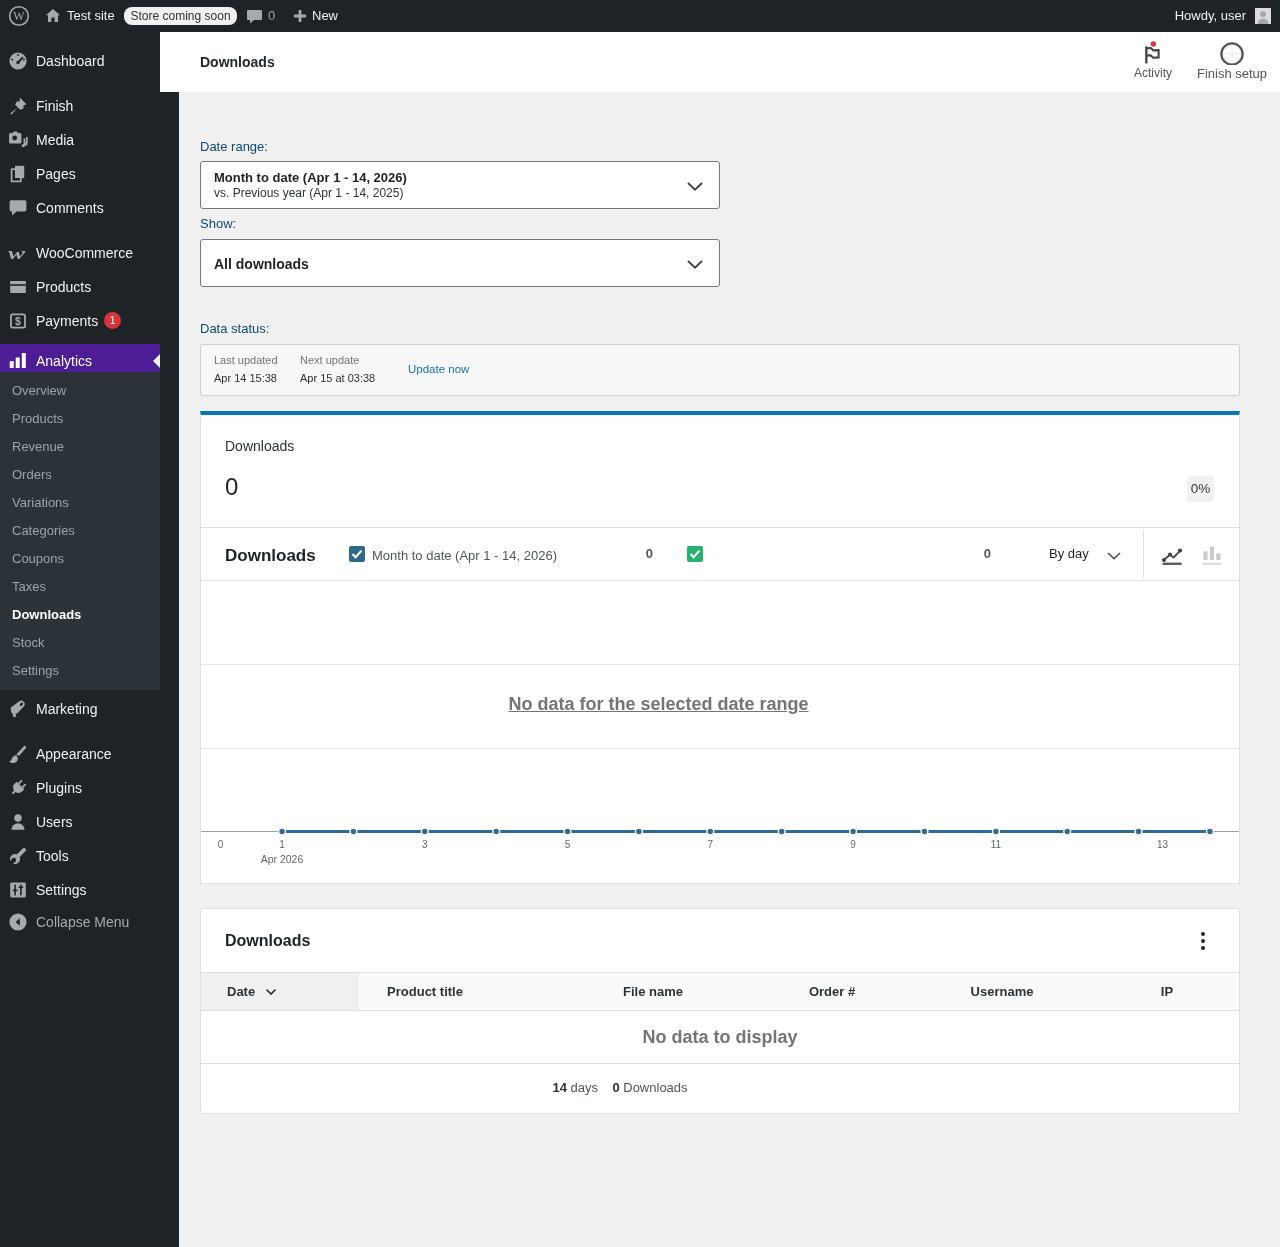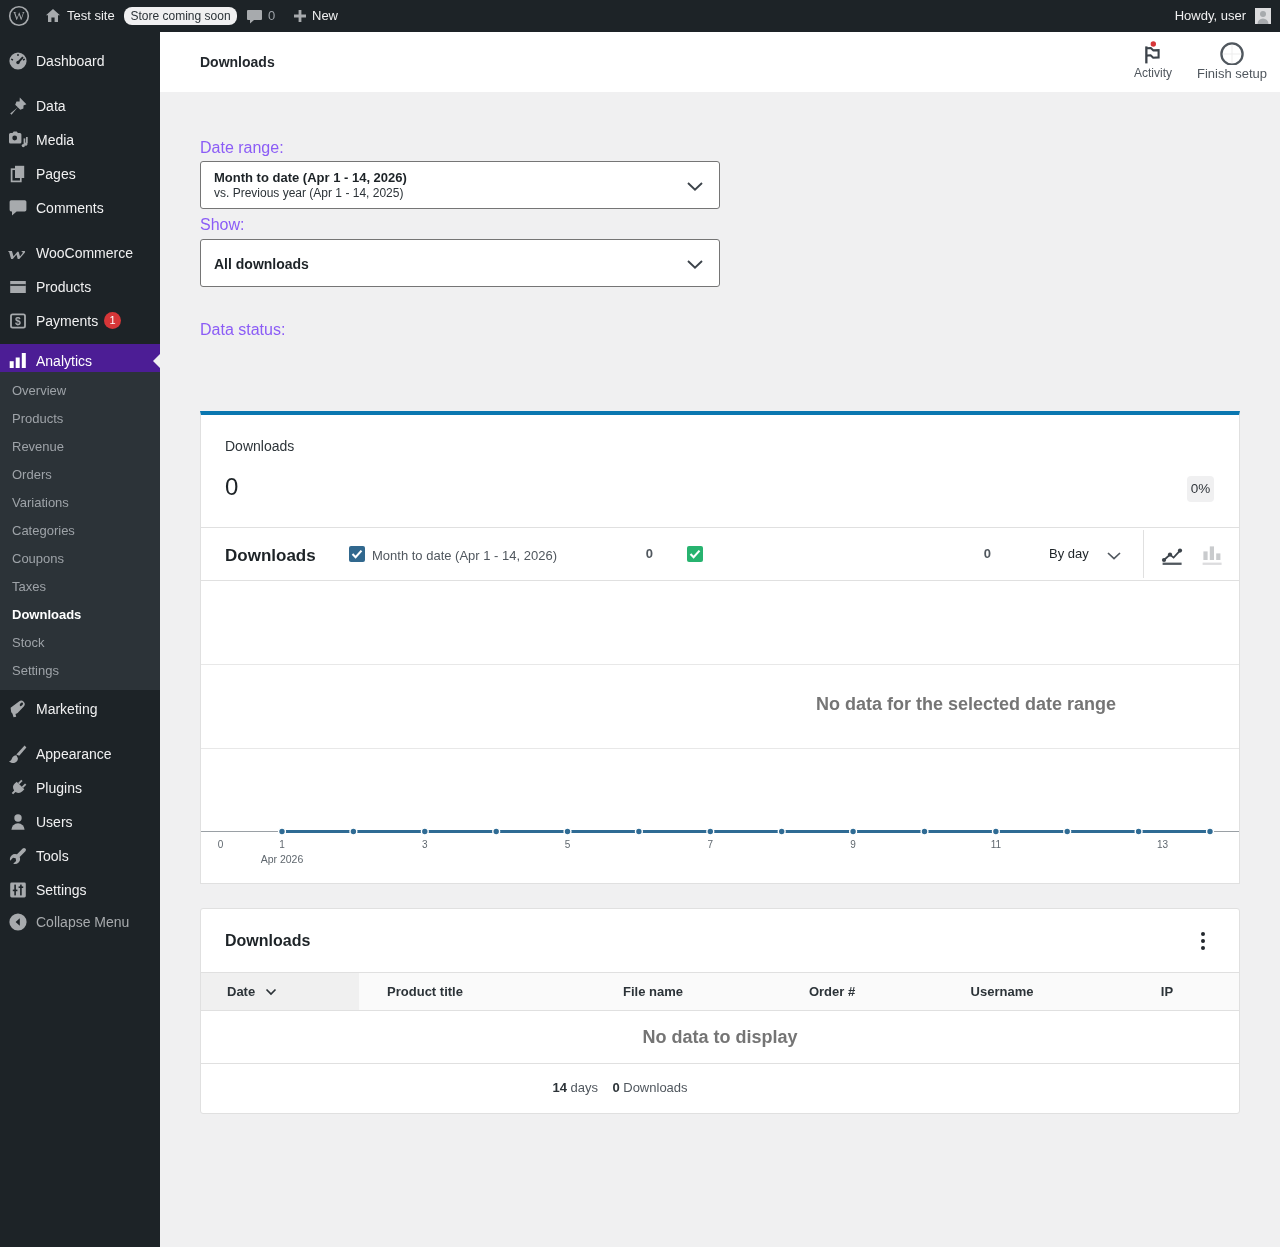--- a/index.html
+++ b/index.html
@@ -7,33 +7,33 @@
   body { font-family:"Liberation Sans", sans-serif; background:#f0f0f1; }
   .page { position:relative; width:1280px; height:1247px; overflow:hidden; background:#f0f0f1; }
   .abs { position:absolute; }
 
   
   .abar { position:absolute; left:0; top:0; width:1280px; height:32px; background:#1d2327; color:#f0f0f1; font-size:13px; }
   .abar .itm { position:absolute; top:0; height:32px; line-height:32px; white-space:nowrap; }
   .pill { position:absolute; left:124px; top:7px; height:18px; line-height:18px; background:#f0f0f1; color:#2c3338; border-radius:8px; padding:0 6.5px; font-size:12px; }
 
   
-  .side { position:absolute; left:0; top:32px; width:160px; height:1215px; background:#1d2327; }
+  .side { position:absolute; left:0; top:32px; width:179px; height:1215px; background:#1d2327; }
   .mi { position:absolute; left:0; width:160px; height:34px; color:#f0f0f1; font-size:14px; }
   .mi .lbl { position:absolute; left:36px; top:0; line-height:34px; white-space:nowrap; }
   .mi svg { position:absolute; left:8px; top:7px; }
   .sub { position:absolute; left:0; top:340px; width:160px; height:318px; background:#2c3338; }
   .si { position:absolute; left:0; width:160px; height:28px; line-height:28px; font-size:13px; color:#9ea3a8; padding-left:12px; }
   .si.cur { color:#fff; font-weight:bold; }
 
   
   .hdr { position:absolute; left:160px; top:32px; width:1120px; height:60px; background:#fff; }
   .hico { position:absolute; top:9px; width:80px; text-align:center; color:#50575e; font-size:13px; }
   .sel { position:absolute; left:200px; width:520px; height:48px; background:#fff; border:1px solid #757575; border-radius:3px; }
-  .flabel { position:absolute; left:200px; font-size:16px; color:#8b5cf6; }
+  .flabel { position:absolute; left:200px; font-size:13px; color:#0c4a6e; }
 </style>
 </head>
 <body>
 <div class="page">
 
   <div class="abar">
     <svg class="abs" style="left:8px;top:5px" width="22" height="22" viewBox="0 0 22 22">
       <circle cx="11" cy="11" r="9.3" fill="none" stroke="#a7aaad" stroke-width="1.6"></circle>
       <text x="11" y="15" text-anchor="middle" font-family="Liberation Serif, serif" font-size="12" fill="#a7aaad">W</text>
     </svg>
@@ -67,21 +67,21 @@
           <path d="M10 11.5 L15 6.2" stroke="#1d2327" stroke-width="1.9"></path>
           <circle cx="10" cy="11.5" r="1.7" fill="#1d2327"></circle>
           <path d="M3.2 8.2 L5 9 M10 3 v2 M16.8 8.2 L15 9" stroke="#1d2327" stroke-width="1.4"></path>
         </svg>
       <span class="lbl">Dashboard</span>
     </div>
     <div class="mi" style="top:57px">
       <svg width="20" height="20" viewBox="0 0 20 20">
           <path d="M11.8 1.6 l6.6 6.6 -2.9 1.2 -0.1 3.1 -3.1 1.3 -2.6-2.6 -6.2 7.6 -1.3-1.3 7.6-6.2 -2.6-2.6 1.3-3.1 3.1-0.1 z" fill="#a7aaad"></path>
         </svg>
-      <span class="lbl">Data</span>
+      <span class="lbl">Finish</span>
     </div>
     <div class="mi" style="top:91px">
       <svg width="20" height="20" viewBox="0 0 20 20">
           <path d="M1 4.5 a1.5 1.5 0 0 1 1.5 -1.5 h2 l1.2 -1.4 h3 l1.2 1.4 h2 a1.5 1.5 0 0 1 1.5 1.5 v7.5 a1.5 1.5 0 0 1 -1.5 1.5 h-9.4 a1.5 1.5 0 0 1 -1.5 -1.5 z" fill="#a7aaad"></path>
           <circle cx="6.7" cy="8" r="2.4" fill="#1d2327"></circle>
           <rect x="15.6" y="8.4" width="1.7" height="6.6" fill="#a7aaad"></rect>
           <rect x="18" y="7" width="1.7" height="6.6" fill="#a7aaad"></rect>
           <circle cx="15.3" cy="15.6" r="1.6" fill="#a7aaad"></circle>
           <circle cx="17.7" cy="14.2" r="1.6" fill="#a7aaad"></circle>
         </svg>
@@ -229,20 +229,27 @@
   </div>
   <div class="flabel" style="top:216px;">Show:</div>
   <div class="sel" style="top:239px;">
     <div class="abs" style="left:13px;top:16px;font-size:14px;font-weight:bold;color:#1d2327;line-height:16px;">All downloads</div>
     <svg class="abs" style="right:16px;top:20px" width="16" height="9" viewBox="0 0 16 9">
         <path d="M1 1 L8 7.6 L15 1" fill="none" stroke="#3c434a" stroke-width="1.9"></path>
       </svg>
   </div>
 
   <div class="flabel" style="top:321px;">Data status:</div>
+  <div class="abs" style="left:200px;top:344px;width:1040px;height:52px;background:#f6f7f7;border:1px solid #cfd1d3;border-radius:2px;">
+    <div class="abs" style="left:13px;top:9px;font-size:11px;color:#757575;">Last updated</div>
+    <div class="abs" style="left:13px;top:27px;font-size:11px;color:#2c3338;">Apr 14 15:38</div>
+    <div class="abs" style="left:99px;top:9px;font-size:11px;color:#757575;">Next update</div>
+    <div class="abs" style="left:99px;top:27px;font-size:11px;color:#2c3338;">Apr 15 at 03:38</div>
+    <div class="abs" style="left:207px;top:18px;font-size:11.5px;color:#2271b1;">Update now</div>
+  </div>
 
   <div class="abs" style="left:200px;top:411px;width:1040px;height:117px;background:#fff;border:1px solid #e0e0e0;border-top:4px solid #0a77b0;">
     <div class="abs" style="left:24px;top:23px;font-size:14px;color:#2c3338;">Downloads</div>
     <div class="abs" style="left:24px;top:58px;font-size:24px;color:#1d2327;">0</div>
     <div class="abs" style="right:25px;top:61px;width:27px;height:26px;background:#f0f0f1;border-radius:4px;font-size:13.5px;color:#32373c;text-align:center;line-height:26px;">0%</div>
   </div>
 
   <div class="abs" style="left:200px;top:528px;width:1040px;height:356px;background:#fff;border:1px solid #e0e0e0;border-top:none;">
     <div class="abs" style="left:0;top:0;width:1038px;height:53px;border-bottom:1px solid #e0e0e0;">
       <div class="abs" style="left:24px;top:2px;line-height:52px;font-size:17px;font-weight:bold;color:#1d2327;">Downloads</div>
@@ -269,21 +276,21 @@
       </svg>
       <svg class="abs" style="left:999px;top:14px" width="24" height="26" viewBox="0 0 24 26">
         <rect x="3.4" y="9.4" width="4.2" height="8.6" fill="#c9cbcd"></rect>
         <rect x="9.8" y="4.4" width="4.2" height="13.6" fill="#c9cbcd"></rect>
         <rect x="16.2" y="11.4" width="4.2" height="6.6" fill="#c9cbcd"></rect>
         <rect x="2.6" y="20.6" width="19" height="2.3" fill="#dcdcde"></rect>
       </svg>
     </div>
     <div class="abs" style="left:0;top:136px;width:1038px;height:1px;background:#e8e8e8;"></div>
     <div class="abs" style="left:0;top:220px;width:1038px;height:1px;background:#e8e8e8;"></div>
-    <div class="abs" style="left:0;top:167px;width:915px;text-align:right;font-size:18px;font-weight:bold;color:#757575;line-height:19px;">No data for the selected date range</div>
+    <div class="abs" style="left:0;top:167px;width:915px;text-align:center;font-size:18px;font-weight:bold;color:#757575;line-height:19px;text-decoration:underline;">No data for the selected date range</div>
     <svg class="abs" style="left:0;top:290px" width="1038" height="30" viewBox="0 0 1038 30">
       <path d="M0 13.5 H1038" stroke="#9aa0a5" stroke-width="1.2"></path>
       <path d="M81 13.5 H1009" stroke="#2f6b94" stroke-width="2.8"></path>
       <g fill="#2f6b94" stroke="#fff" stroke-width="1.4">
         <circle cx="81" cy="13.5" r="3.4"></circle>
           <circle cx="152.4" cy="13.5" r="3.4"></circle>
           <circle cx="223.8" cy="13.5" r="3.4"></circle>
           <circle cx="295.2" cy="13.5" r="3.4"></circle>
           <circle cx="366.5" cy="13.5" r="3.4"></circle>
           <circle cx="437.9" cy="13.5" r="3.4"></circle>

